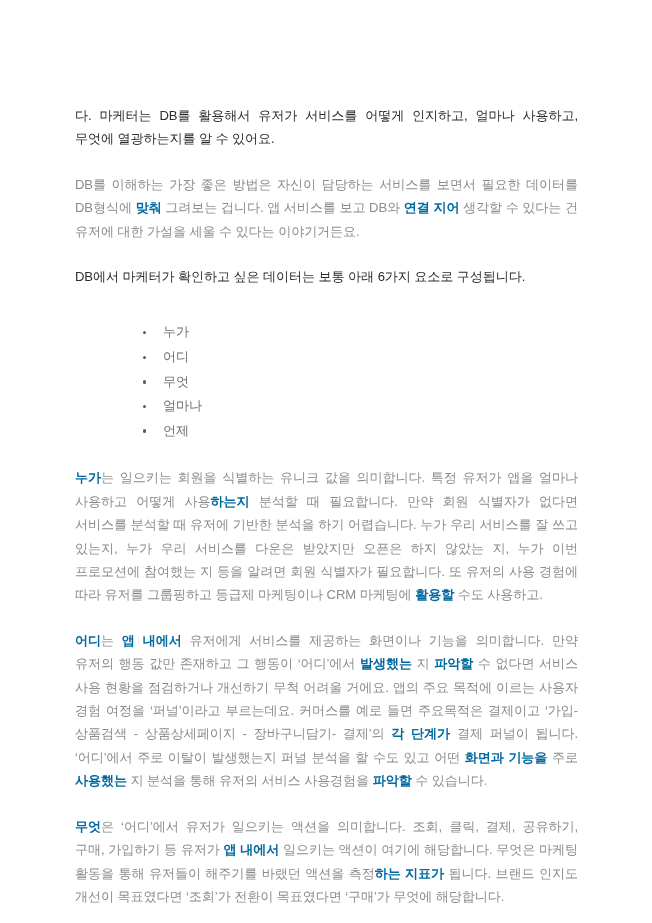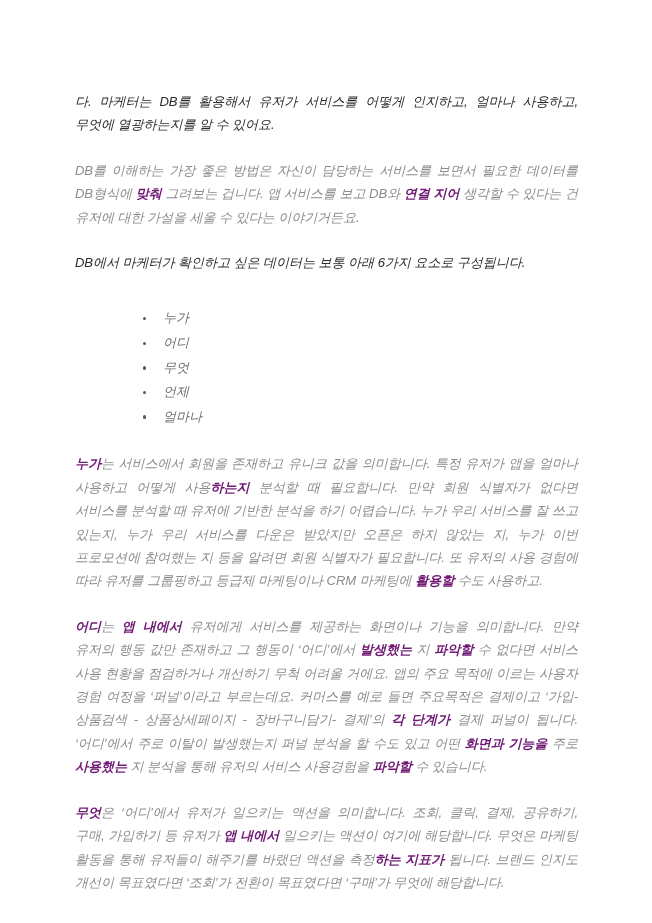--- a/index.html
+++ b/index.html
@@ -18,23 +18,22 @@
   .page {
     position: relative;
     width: 652px;
     height: 923px;
     background: #ffffff;
     box-sizing: border-box;
   }
   .content {
     position: absolute;
     left: 75px;
-    top: 90px;
+    top: 104px;
     width: 503px;
-    font-style: italic;
   }
   p.para {
     margin: 0 0 22px 0;
     font-size: 13.1px;
     line-height: 23.4px;
     color: #8c8c8c;
     text-align: justify;
     text-justify: inter-character;
     word-break: keep-all;
     letter-spacing: -0.1px;
@@ -44,21 +43,21 @@
   }
   
   p.para.dark {
     color: #2b2b2b;
   }
   p.para.tight {
     margin-bottom: 32px;
   }
   
   b.em {
-    color: #701a75;
+    color: #0369a1;
     font-weight: 700;
   }
   ul.bullets {
     list-style: none;
     margin: 0 0 24px 0;
     padding: 0;
   }
   ul.bullets li {
     position: relative;
     margin: 0 0 1px 0;
@@ -88,24 +87,24 @@
     <p class="para dark"><span>다. 마케터는 DB를 활용해서 유저가 서비스를 어떻게 인지하고, 얼마나 사용하고, 무엇에 열광하는지를 알 수 있어요.</span></p>
 
     <p class="para"><span>DB를 이해하는 가장 좋은 방법은 자신이 담당하는 서비스를 보면서 필요한 데이터를 DB형식에 </span><b class="em">맞춰</b><span> 그려보는 겁니다. 앱 서비스를 보고 DB와 </span><b class="em">연결 지어</b><span> 생각할 수 있다는 건 유저에 대한 가설을 세울 수 있다는 이야기거든요.</span></p>
 
     <p class="para dark tight"><span>DB에서 마케터가 확인하고 싶은 데이터는 보통 아래 6가지 요소로 구성됩니다.</span></p>
 
     <ul class="bullets">
       <li><span>누가</span></li>
       <li><span>어디</span></li>
       <li><span>무엇</span></li>
+      <li><span>얼마나</span></li>
       <li><span>언제</span></li>
-      <li><span>얼마나</span></li>
     </ul>
 
-    <p class="para"><b class="em">누가</b><span>는 서비스에서 회원을 존재하고 유니크 값을 의미합니다. 특정 유저가 앱을 얼마나 사용하고 어떻게 사용</span><b class="em">하는지</b><span> 분석할 때 필요합니다. 만약 회원 식별자가 없다면 서비스를 분석할 때 유저에 기반한 분석을 하기 어렵습니다. 누가 우리 서비스를 잘 쓰고 있는지, 누가 우리 서비스를 다운은 받았지만 오픈은 하지 않았는 지, 누가 이번 프로모션에 참여했는 지 등을 알려면 회원 식별자가 필요합니다. 또 유저의 사용 경험에 따라 유저를 그룹핑하고 등급제 마케팅이나 CRM 마케팅에 </span><b class="em">활용할</b><span> 수도 사용하고.</span></p>
+    <p class="para"><b class="em">누가</b><span>는 일으키는 회원을 식별하는 유니크 값을 의미합니다. 특정 유저가 앱을 얼마나 사용하고 어떻게 사용</span><b class="em">하는지</b><span> 분석할 때 필요합니다. 만약 회원 식별자가 없다면 서비스를 분석할 때 유저에 기반한 분석을 하기 어렵습니다. 누가 우리 서비스를 잘 쓰고 있는지, 누가 우리 서비스를 다운은 받았지만 오픈은 하지 않았는 지, 누가 이번 프로모션에 참여했는 지 등을 알려면 회원 식별자가 필요합니다. 또 유저의 사용 경험에 따라 유저를 그룹핑하고 등급제 마케팅이나 CRM 마케팅에 </span><b class="em">활용할</b><span> 수도 사용하고.</span></p>
 
     <p class="para"><b class="em">어디</b><span>는 </span><b class="em">앱 내에서</b><span> 유저에게 서비스를 제공하는 화면이나 기능을 의미합니다. 만약 유저의 행동 값만 존재하고 그 행동이 ‘어디’에서 </span><b class="em">발생했는</b><span> 지 </span><b class="em">파악할</b><span> 수 없다면 서비스 사용 현황을 점검하거나 개선하기 무척 어려울 거에요. 앱의 주요 목적에 이르는 사용자 경험 여정을 ‘퍼널’이라고 부르는데요. 커머스를 예로 들면 주요목적은 결제이고 ‘가입- 상품검색 - 상품상세페이지 - 장바구니담기- 결제’의 </span><b class="em">각 단계가</b><span> 결제 퍼널이 됩니다. ‘어디’에서 주로 이탈이 발생했는지 퍼널 분석을 할 수도 있고 어떤 </span><b class="em">화면과 기능을</b><span> 주로 </span><b class="em">사용했는</b><span> 지 분석을 통해 유저의 서비스 사용경험을 </span><b class="em">파악할</b><span> 수 있습니다.</span></p>
 
     <p class="para last"><b class="em">무엇</b><span>은 ‘어디’에서 유저가 일으키는 액션을 의미합니다. 조회, 클릭, 결제, 공유하기, 구매, 가입하기 등 유저가 </span><b class="em">앱 내에서</b><span> 일으키는 액션이 여기에 해당합니다. 무엇은 마케팅 활동을 통해 유저들이 해주기를 바랬던 액션을 측정</span><b class="em">하는 지표가</b><span> 됩니다. 브랜드 인지도 개선이 목표였다면 ‘조회’가 전환이 목표였다면 ‘구매’가 무엇에 해당합니다.</span></p>
 
   </div>
 </div>
 
 </body></html>

